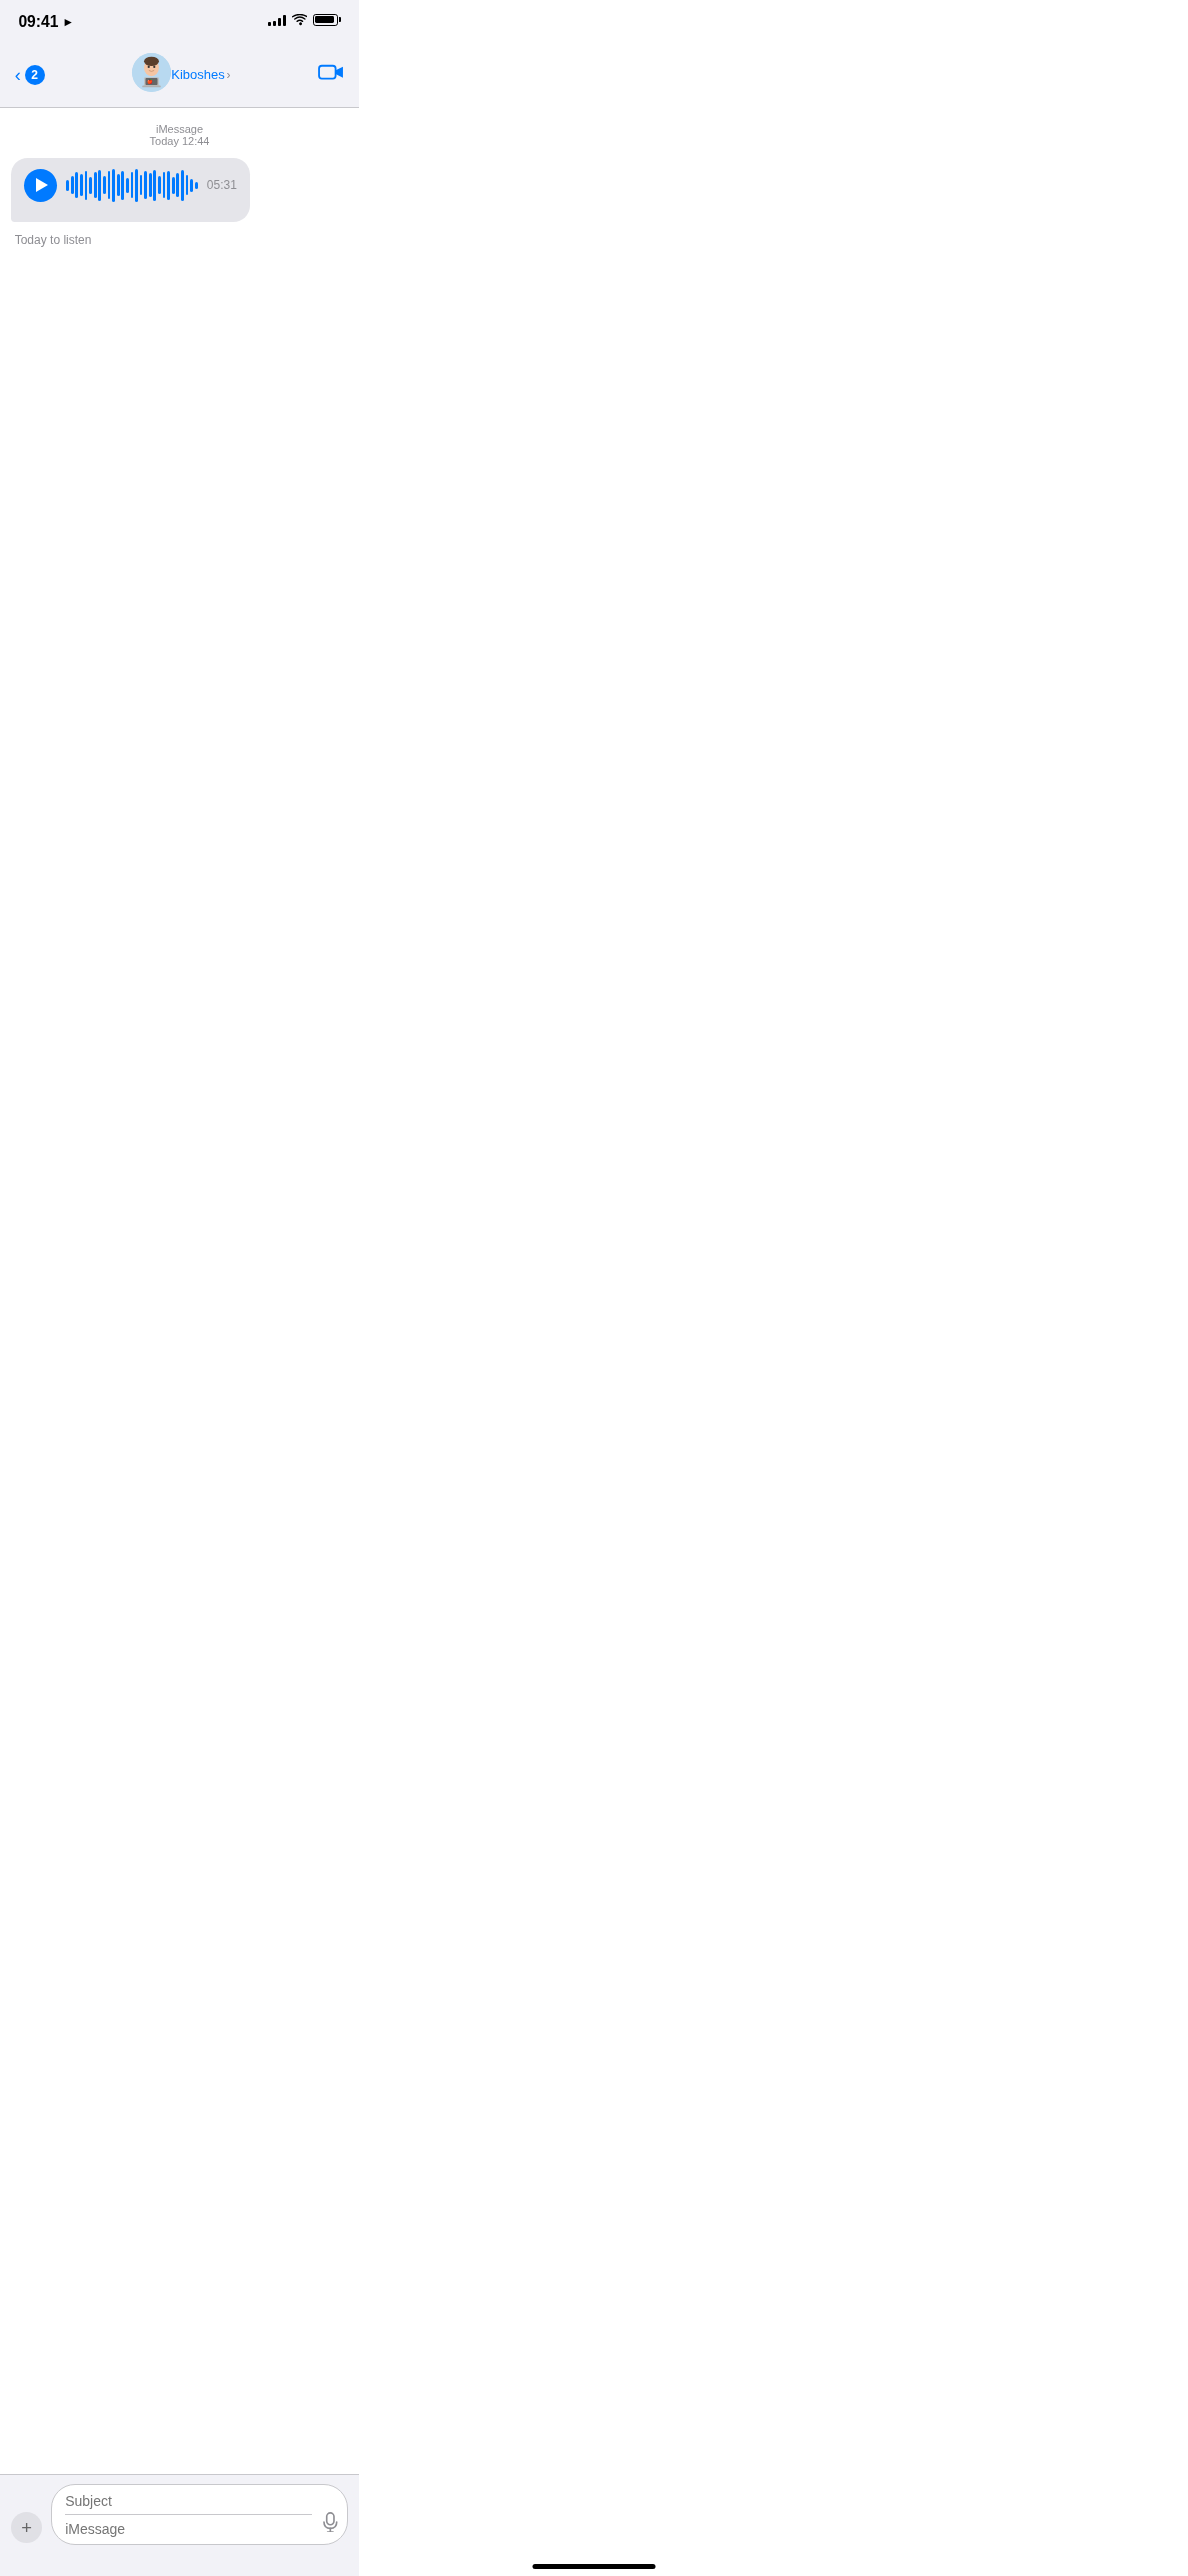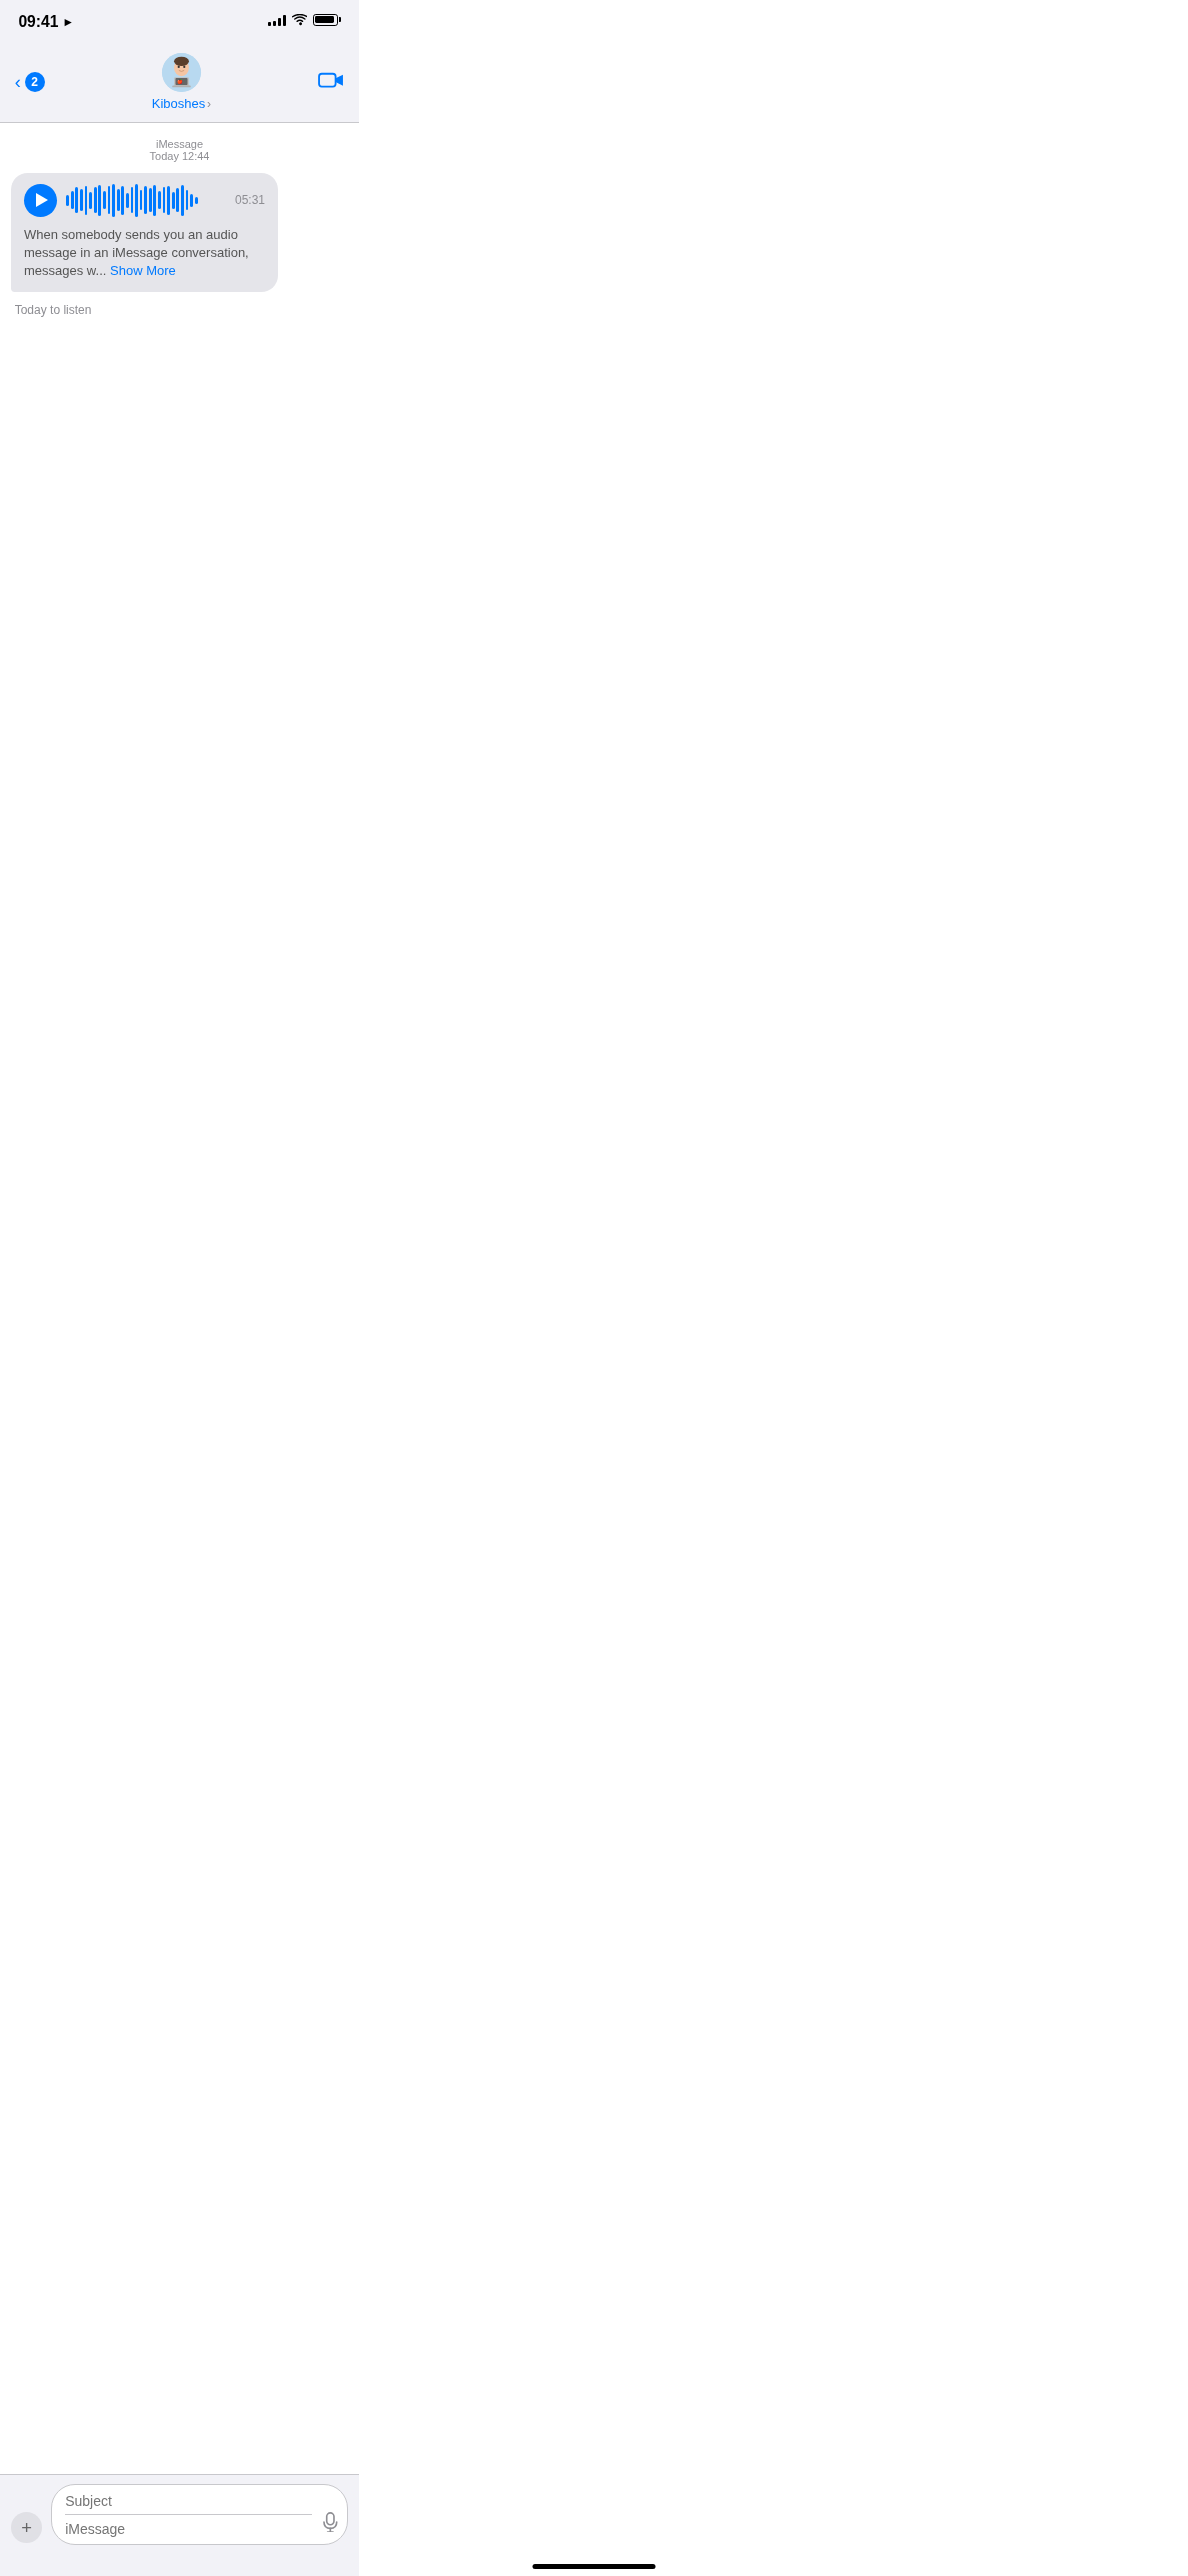--- a/index.html
+++ b/index.html
@@ -114,21 +114,21 @@
       height: 20px;
       font-size: 12px;
       font-weight: 600;
       display: flex;
       align-items: center;
       justify-content: center;
     }
 
     .contact-center {
       display: flex;
-      flex-direction: column;
+      flex-direction: row;
       align-items: center;
       cursor: pointer;
     }
 
     .avatar {
       width: 39px;
       height: 39px;
       border-radius: 50%;
       background: #b8d9f0;
       display: flex;
@@ -470,24 +470,20 @@
           <div class="waveform-bar" style="height:24px;"></div>
           <div class="waveform-bar" style="height:31px;"></div>
           <div class="waveform-bar" style="height:20px;"></div>
           <div class="waveform-bar" style="height:13px;"></div>
           <div class="waveform-bar" style="height:7.4px;"></div>
         </div>
 
         <span class="audio-duration">05:31</span>
       </div>
 
-      <div class="transcript-text">
-        <span>When somebody sends you an audio message in an iMessage conversation, messages w...</span>
-        <span class="show-more">Show More</span>
-      </div>
 
     </div>
   </div>
 
   <div class="raise-to-listen">Today to listen</div>
 
 </div>
 
 <div class="input-area">
   <div class="add-btn">

